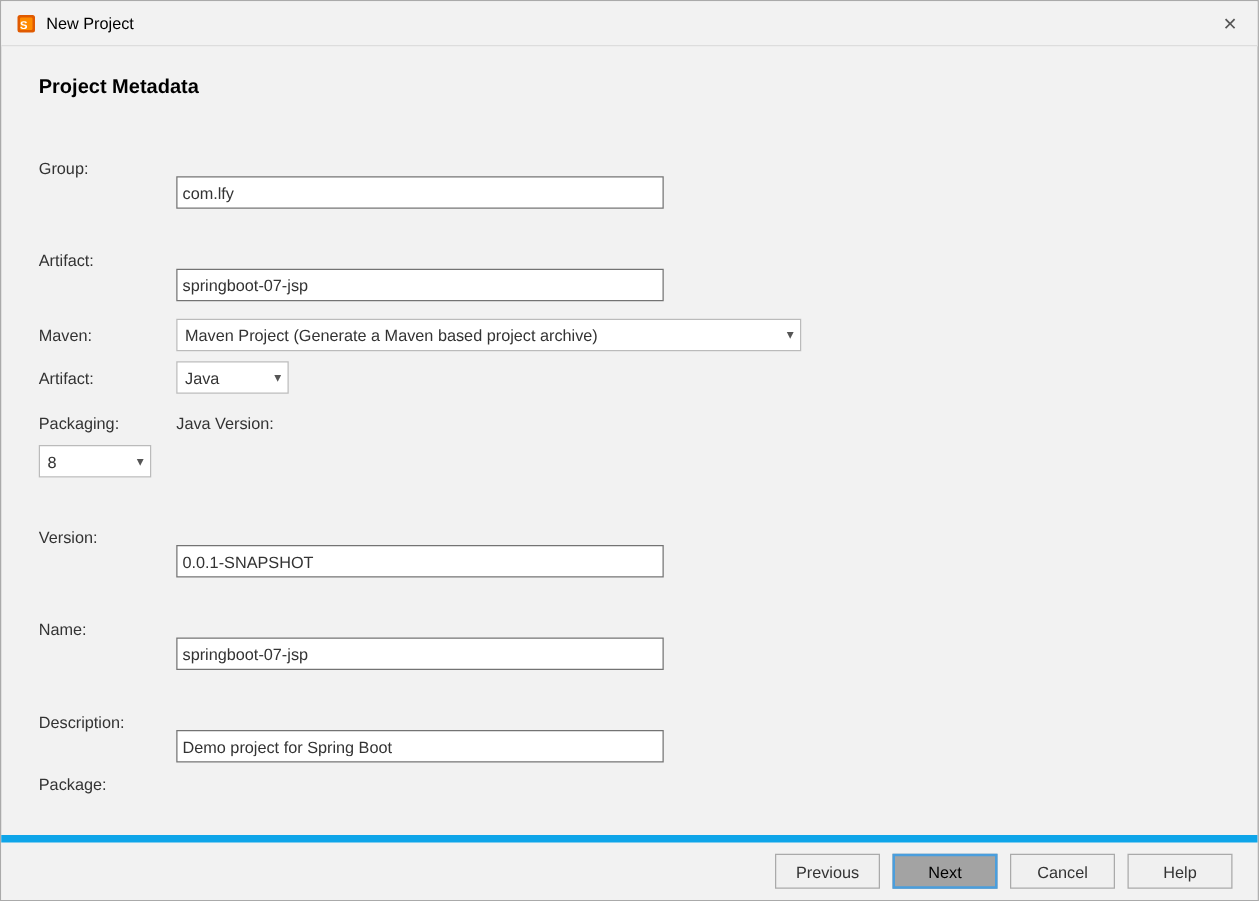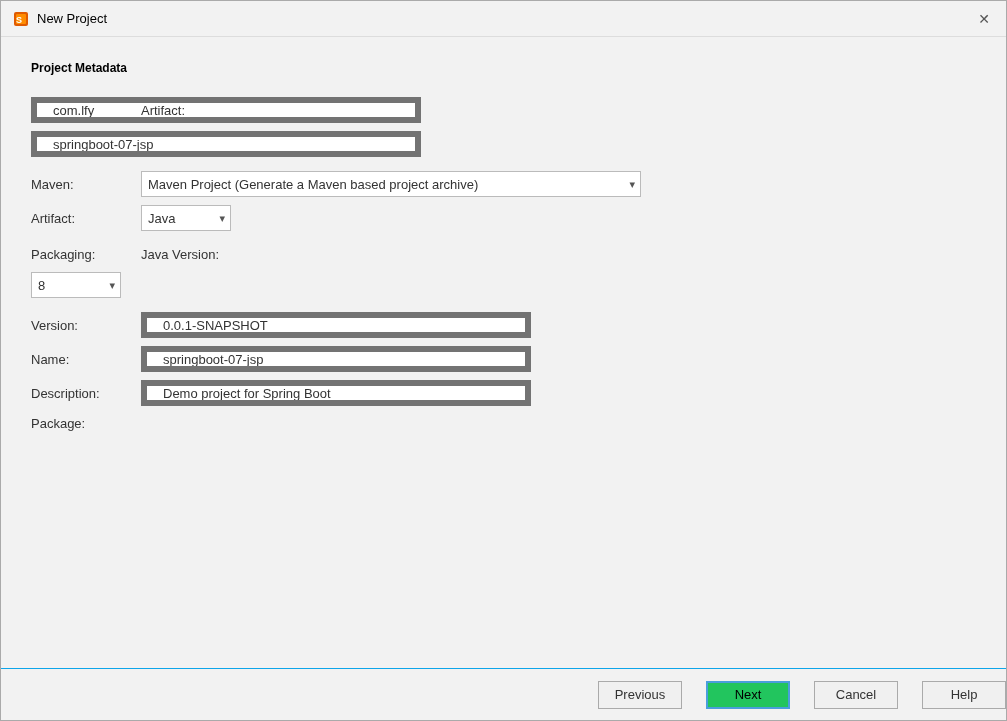--- a/index.html
+++ b/index.html
@@ -77,21 +77,21 @@
       justify-content: center;
     }
 
     .content {
       flex: 1;
       padding: 24px 30px;
       overflow-y: auto;
     }
 
     .section-title {
-      font-size: 12px;
+      font-size: 16px;
       font-weight: bold;
       color: #000;
       margin-bottom: 18px;
     }
 
     .form-table {
       display: grid;
       grid-template-columns: 110px 1fr;
       gap: 0;
       align-items: center;
@@ -110,27 +110,28 @@
     }
 
     .spacer-row {
       height: 6px;
       grid-column: 1 / -1;
     }
 
     input[type="text"] {
       width: 390px;
       height: 26px;
-      border: 6px solid #737373;
+      border: 1px solid #737373;
       background: #fff;
-      padding: 2px 16px;
+      padding: 2px 4px;
       font-size: 13px;
       font-family: inherit;
       color: #333;
       outline: none;
+      margin-top: 40px;
     }
 
     .select-wrapper {
       position: relative;
       display: inline-block;
     }
 
     select {
       appearance: none;
       -webkit-appearance: none;
@@ -170,44 +171,44 @@
 
     .pack-select select {
       width: 90px;
     }
 
     .java-select select {
       width: 90px;
     }
 
     .footer {
-      border-top: 1px solid #0ea5e9;
-      padding: 12px 0;
+      border-top: 6px solid #0ea5e9;
+      padding: 12px 20px;
       display: flex;
       justify-content: flex-end;
       align-items: center;
-      gap: 24px;
+      gap: 10px;
       background: #f2f2f2;
       height: 52px;
     }
 
     .footer-btn {
       min-width: 84px;
       height: 28px;
       border: 1px solid #aaa;
       background: #f0f0f0;
       font-size: 13px;
       font-family: inherit;
       cursor: pointer;
       padding: 0 12px;
       color: #333;
     }
 
     .footer-btn.primary {
-      background: #22c55e;
+      background: #a3a3a3;
       border: 2px solid #4a9edd;
       color: #000;
       font-weight: normal;
     }
   </style>
 </head>
 <body>
 
 <div class="dialog">
   <div class="title-bar">
@@ -222,20 +223,21 @@
       <span class="title-text">New Project</span>
     </div>
     <button class="close-btn">✕</button>
   </div>
 
   <div class="content">
     <div class="section-title">Project Metadata</div>
 
     <div class="form-table">
 
+      <div class="form-label">Group:</div>
       <div class="form-field">
         <input type="text" value="com.lfy" style="">
       </div>
 
       <div class="form-label">Artifact:</div>
       <div class="form-field">
         <input type="text" value="springboot-07-jsp" style="">
       </div>
 
       <div class="spacer-row"></div>

